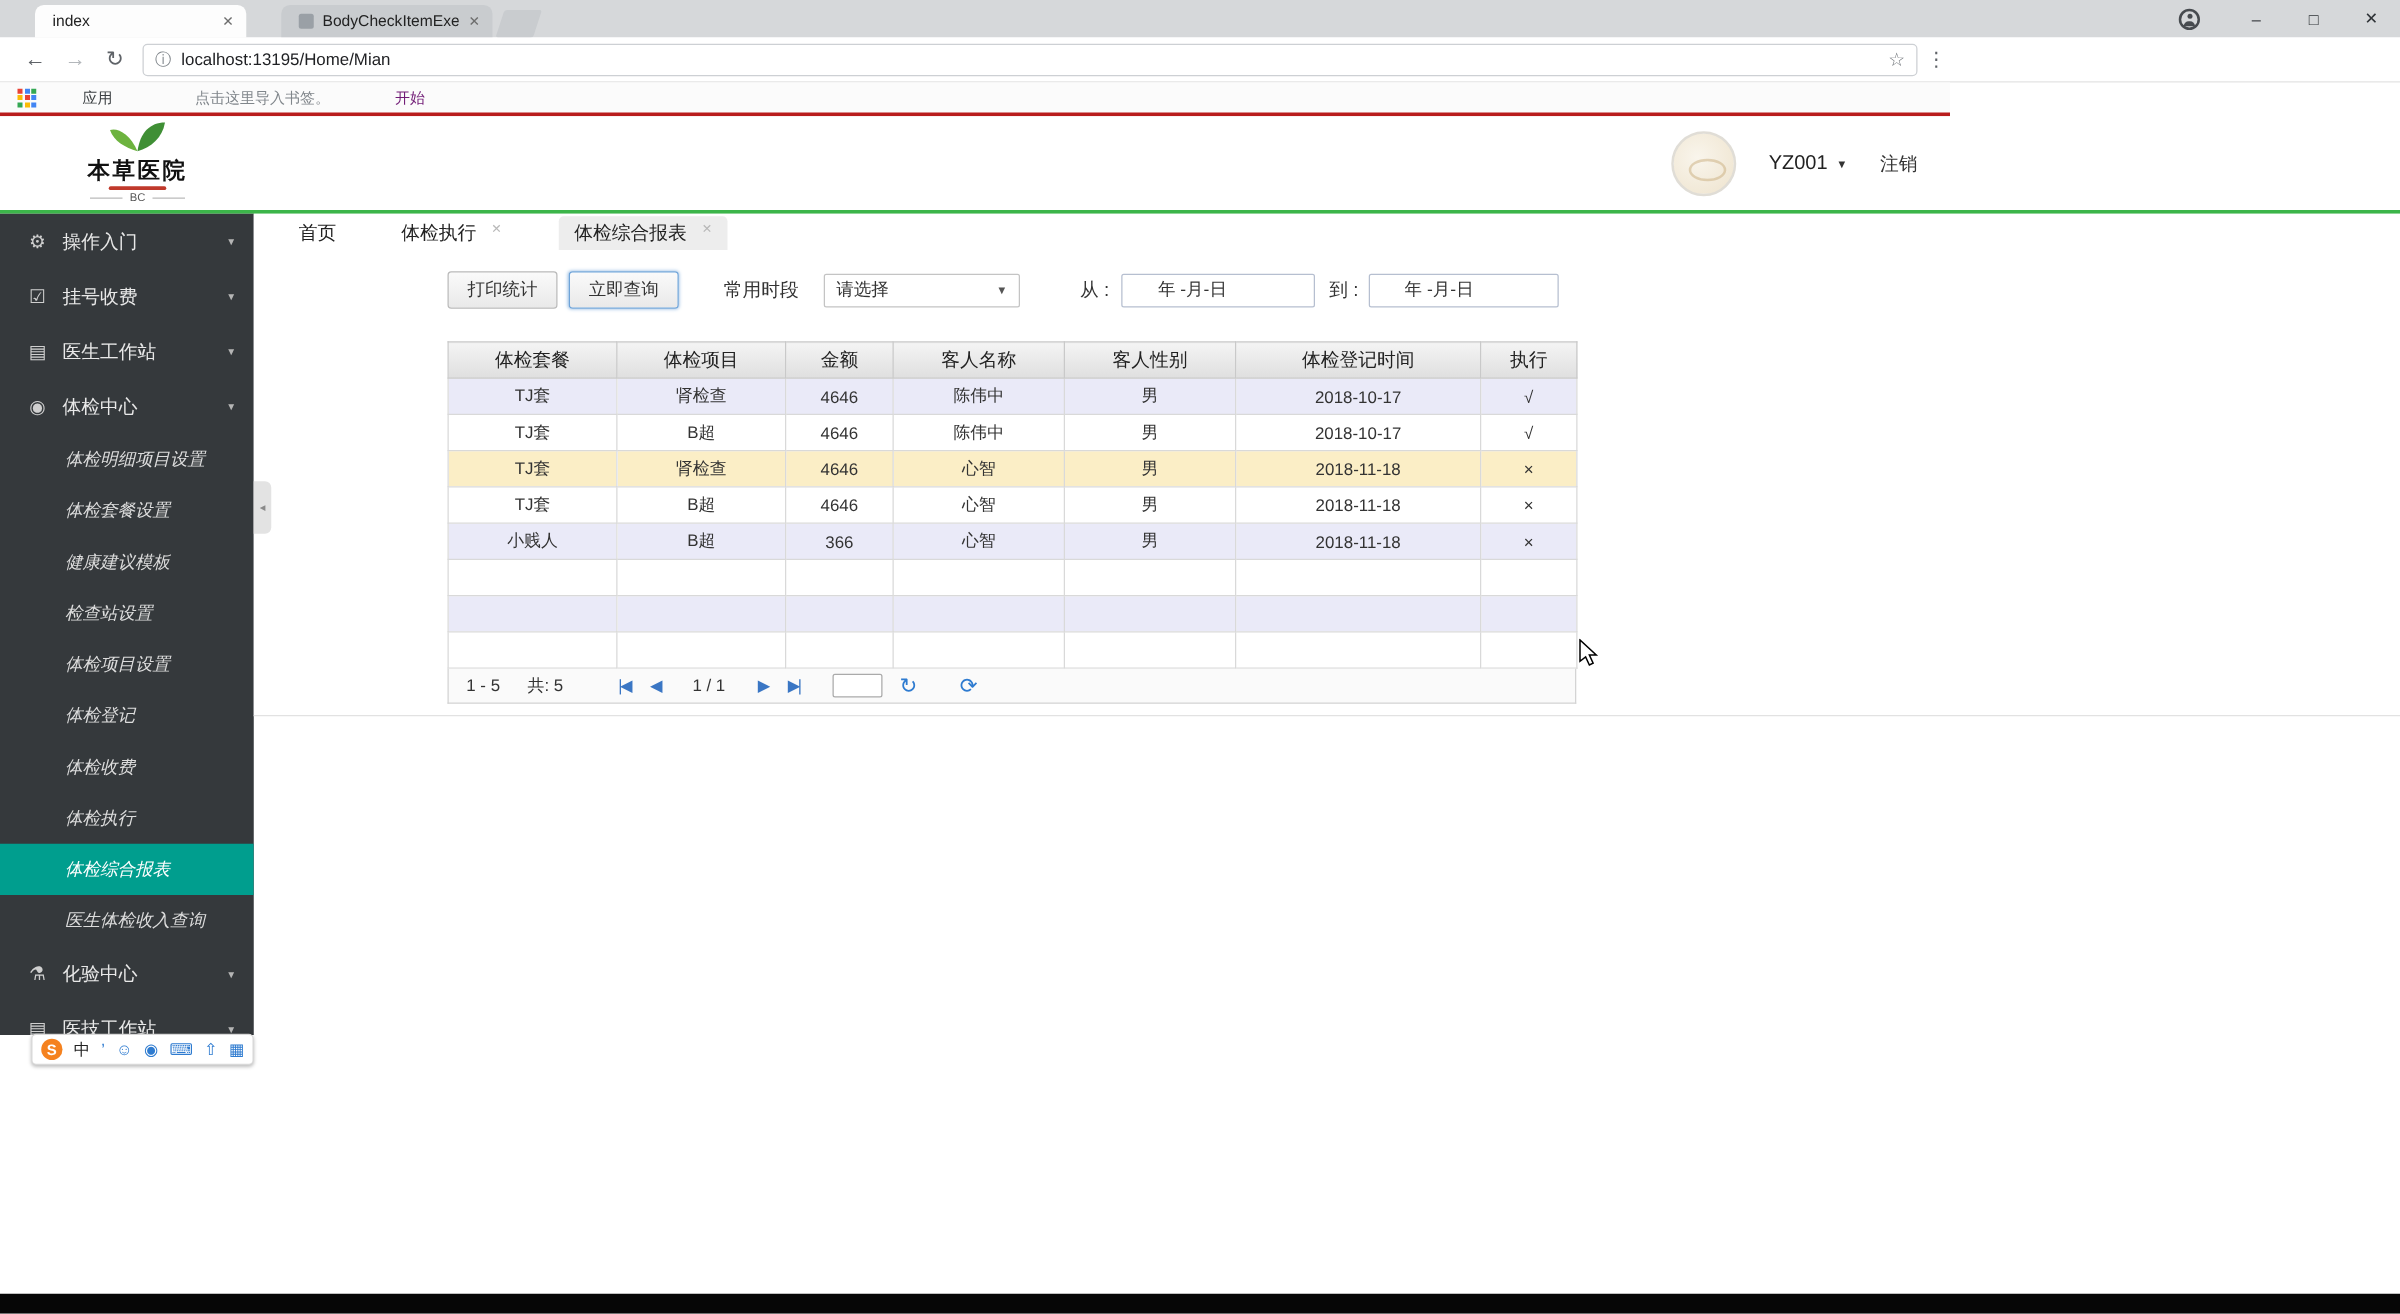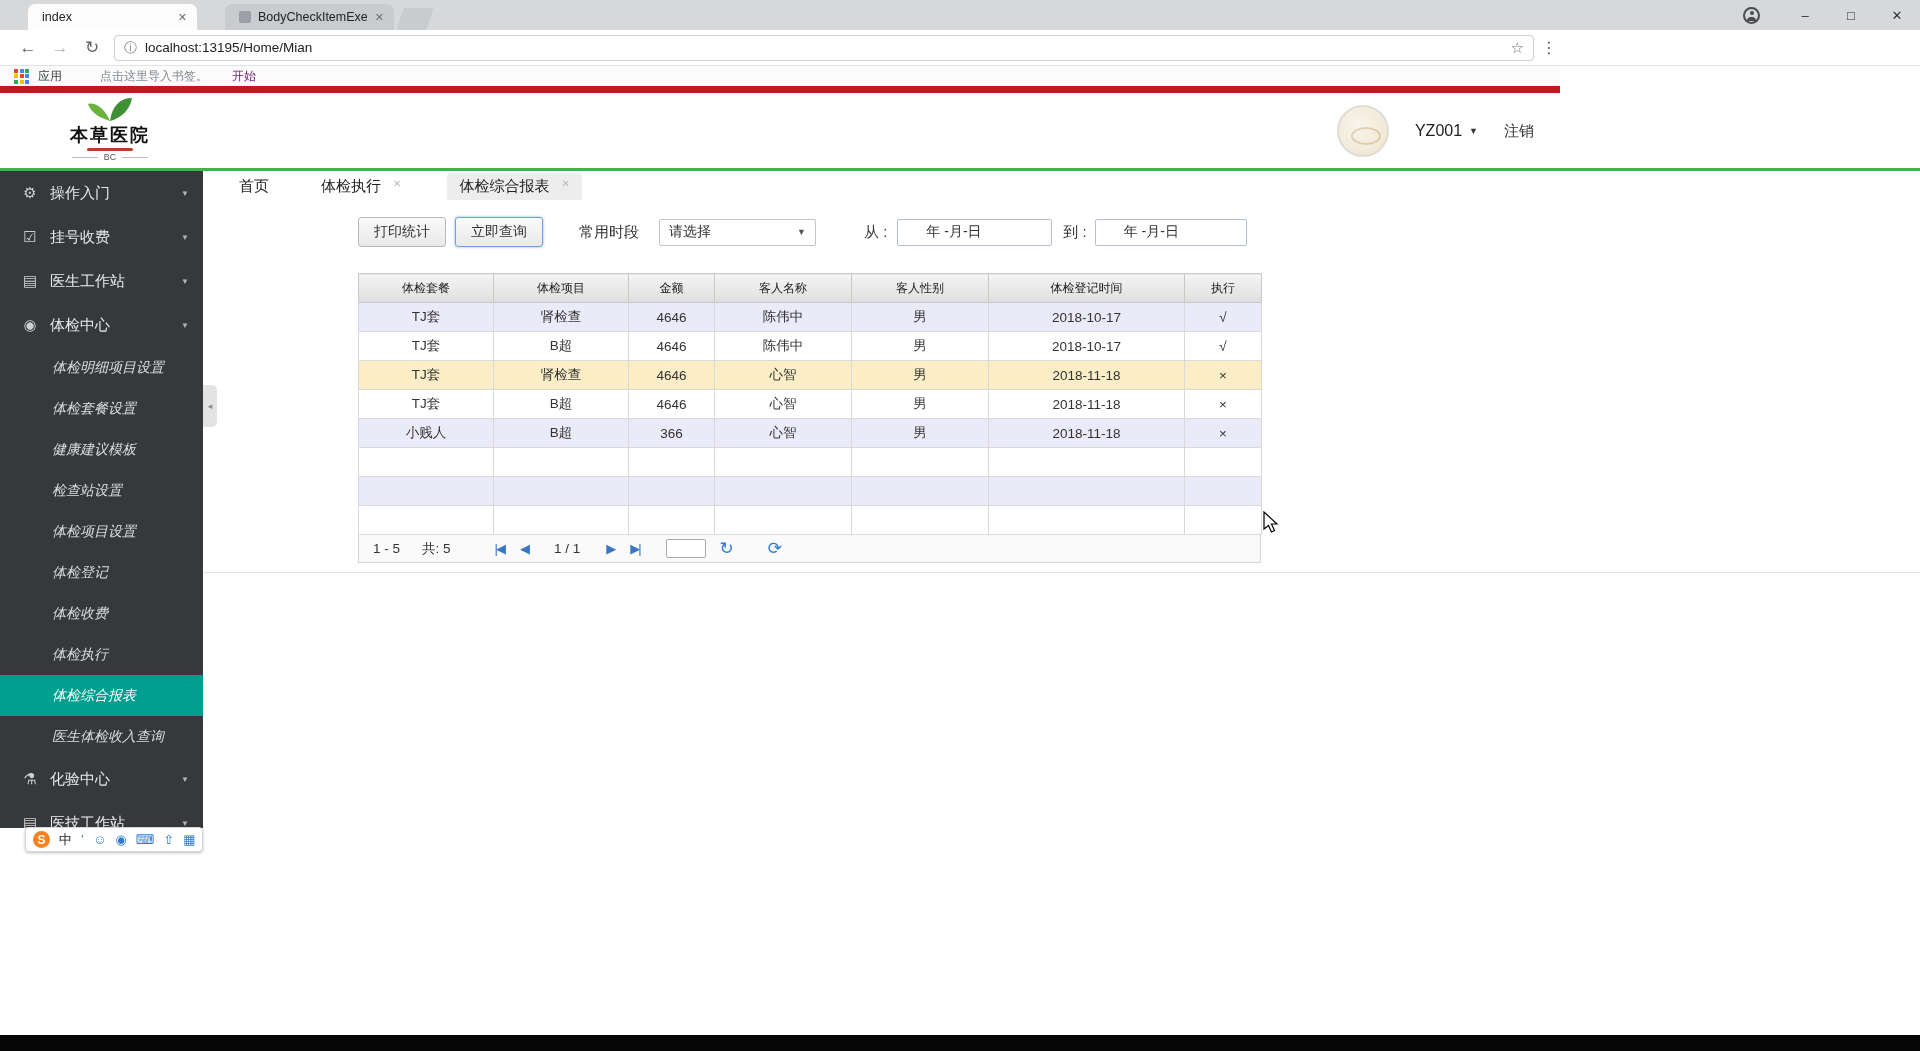--- a/index.html
+++ b/index.html
@@ -26,21 +26,21 @@
 
   .addressbar { position:absolute; top:30px; left:0; width:1920px; height:36px; background:#fff; border-bottom:1px solid #e3e3e3; display:flex; align-items:center; padding:0 12px; }
   .nav-ic { font-size:17px; color:#5f6368; width:32px; text-align:center; }
   .nav-ic.disabled { color:#b3b7bb; }
   .urlbox { height:26px; flex:1; max-width:1420px; border:1px solid #cdd0d4; border-radius:4px; display:flex; align-items:center; padding:0 9px; margin-left:6px; background:#fff; }
   .urlbox .info-ic { color:#80868b; font-size:13px; margin-right:8px; }
   .urlbox .url-text { font-size:13.5px; color:#202124; flex:1; }
   .urlbox .star-ic { color:#6a6f74; font-size:15px; }
   .menu-dots { font-size:16px; color:#5f6368; width:30px; text-align:center; }
 
-  .bookmarksbar { position:absolute; top:66px; left:0; width:1560px; height:27px; background:#fbfbfb; border-bottom:7px solid #b91c1c; display:flex; align-items:center; padding:0 14px; font-size:12px; }
+  .bookmarksbar { position:absolute; top:66px; left:0; width:1560px; height:27px; background:#fbfbfb; border-bottom:3px solid #b91c1c; display:flex; align-items:center; padding:0 14px; font-size:12px;gap:28px; }
   .apps-grid { display:grid; grid-template-columns:repeat(3,4px); grid-gap:1.5px; margin-right:9px; }
   .apps-grid i { width:4px; height:4px; display:block; }
   .ag1{background:#e94235}.ag2{background:#4285f4}.ag3{background:#34a853}
   .ag4{background:#fbbc05}.ag5{background:#e94235}.ag6{background:#4285f4}
   .ag7{background:#34a853}.ag8{background:#fbbc05}.ag9{background:#4285f4}
   .bm-apps-label { color:#3c4043; margin-right:38px; }
   .bm-hint { color:#80868b; margin-right:24px; }
   .bm-start { color:#701a75; }
 
   
@@ -83,21 +83,21 @@
   .tb-label { font-size:15px; color:#333; margin-left:36px; }
   .select { margin-left:20px; width:157px; height:27px; border:1px solid #c4c4c4; border-radius:2px; background:#fff; display:flex; align-items:center; padding:0 9px; font-size:14px; color:#333; }
   .select .sel-arrow { margin-left:auto; font-size:9px; color:#555; }
   .from-label { margin-left:48px; font-size:15px; }
   .to-label { margin-left:11px; font-size:15px; }
   .date-input { margin-left:10px; width:155px; height:27px; border:1px solid #b6bfd0; border-radius:2px; font-size:14px; color:#333; padding:0 28px; font-family:inherit; }
   .date-input.to { width:152px; margin-left:8px; }
 
   .grid-box { margin:26px 0 0 155px; width:903px; }
   table.grid { border-collapse:collapse; width:903px; table-layout:fixed; }
-  .grid th { height:29px; background:linear-gradient(#f4f4f4,#dfdfdf); border:1px solid #c9c9c9; font-size:12px; font-weight:400; color:#222; }
+  .grid th { height:29px; background:linear-gradient(#f4f4f4,#dfdfdf); border:1px solid #c9c9c9; font-size:15px; font-weight:400; color:#222; }
   .grid td { height:29px; border:1px solid #d9d9d9; font-size:13.5px; color:#333; text-align:center; overflow:hidden; white-space:nowrap; }
   tr.stripe td { background:#eaeaf8; }
   tr.plain td { background:#fff; }
   tr.selected td { background:#fbeec6; }
 
   .pager { width:903px; height:28px; border:1px solid #d4d4d4; border-top:none; background:#fafafa; display:flex; align-items:center; padding:0 14px; font-size:13.5px; color:#333; }
   .pager .pg-range { margin-right:22px; }
   .pager .pg-total { margin-right:36px; }
   .pg-btn { color:#3a76c4; font-size:13px; margin:0 8px; letter-spacing:-2px; }
   .pg-page { margin:0 18px; }

